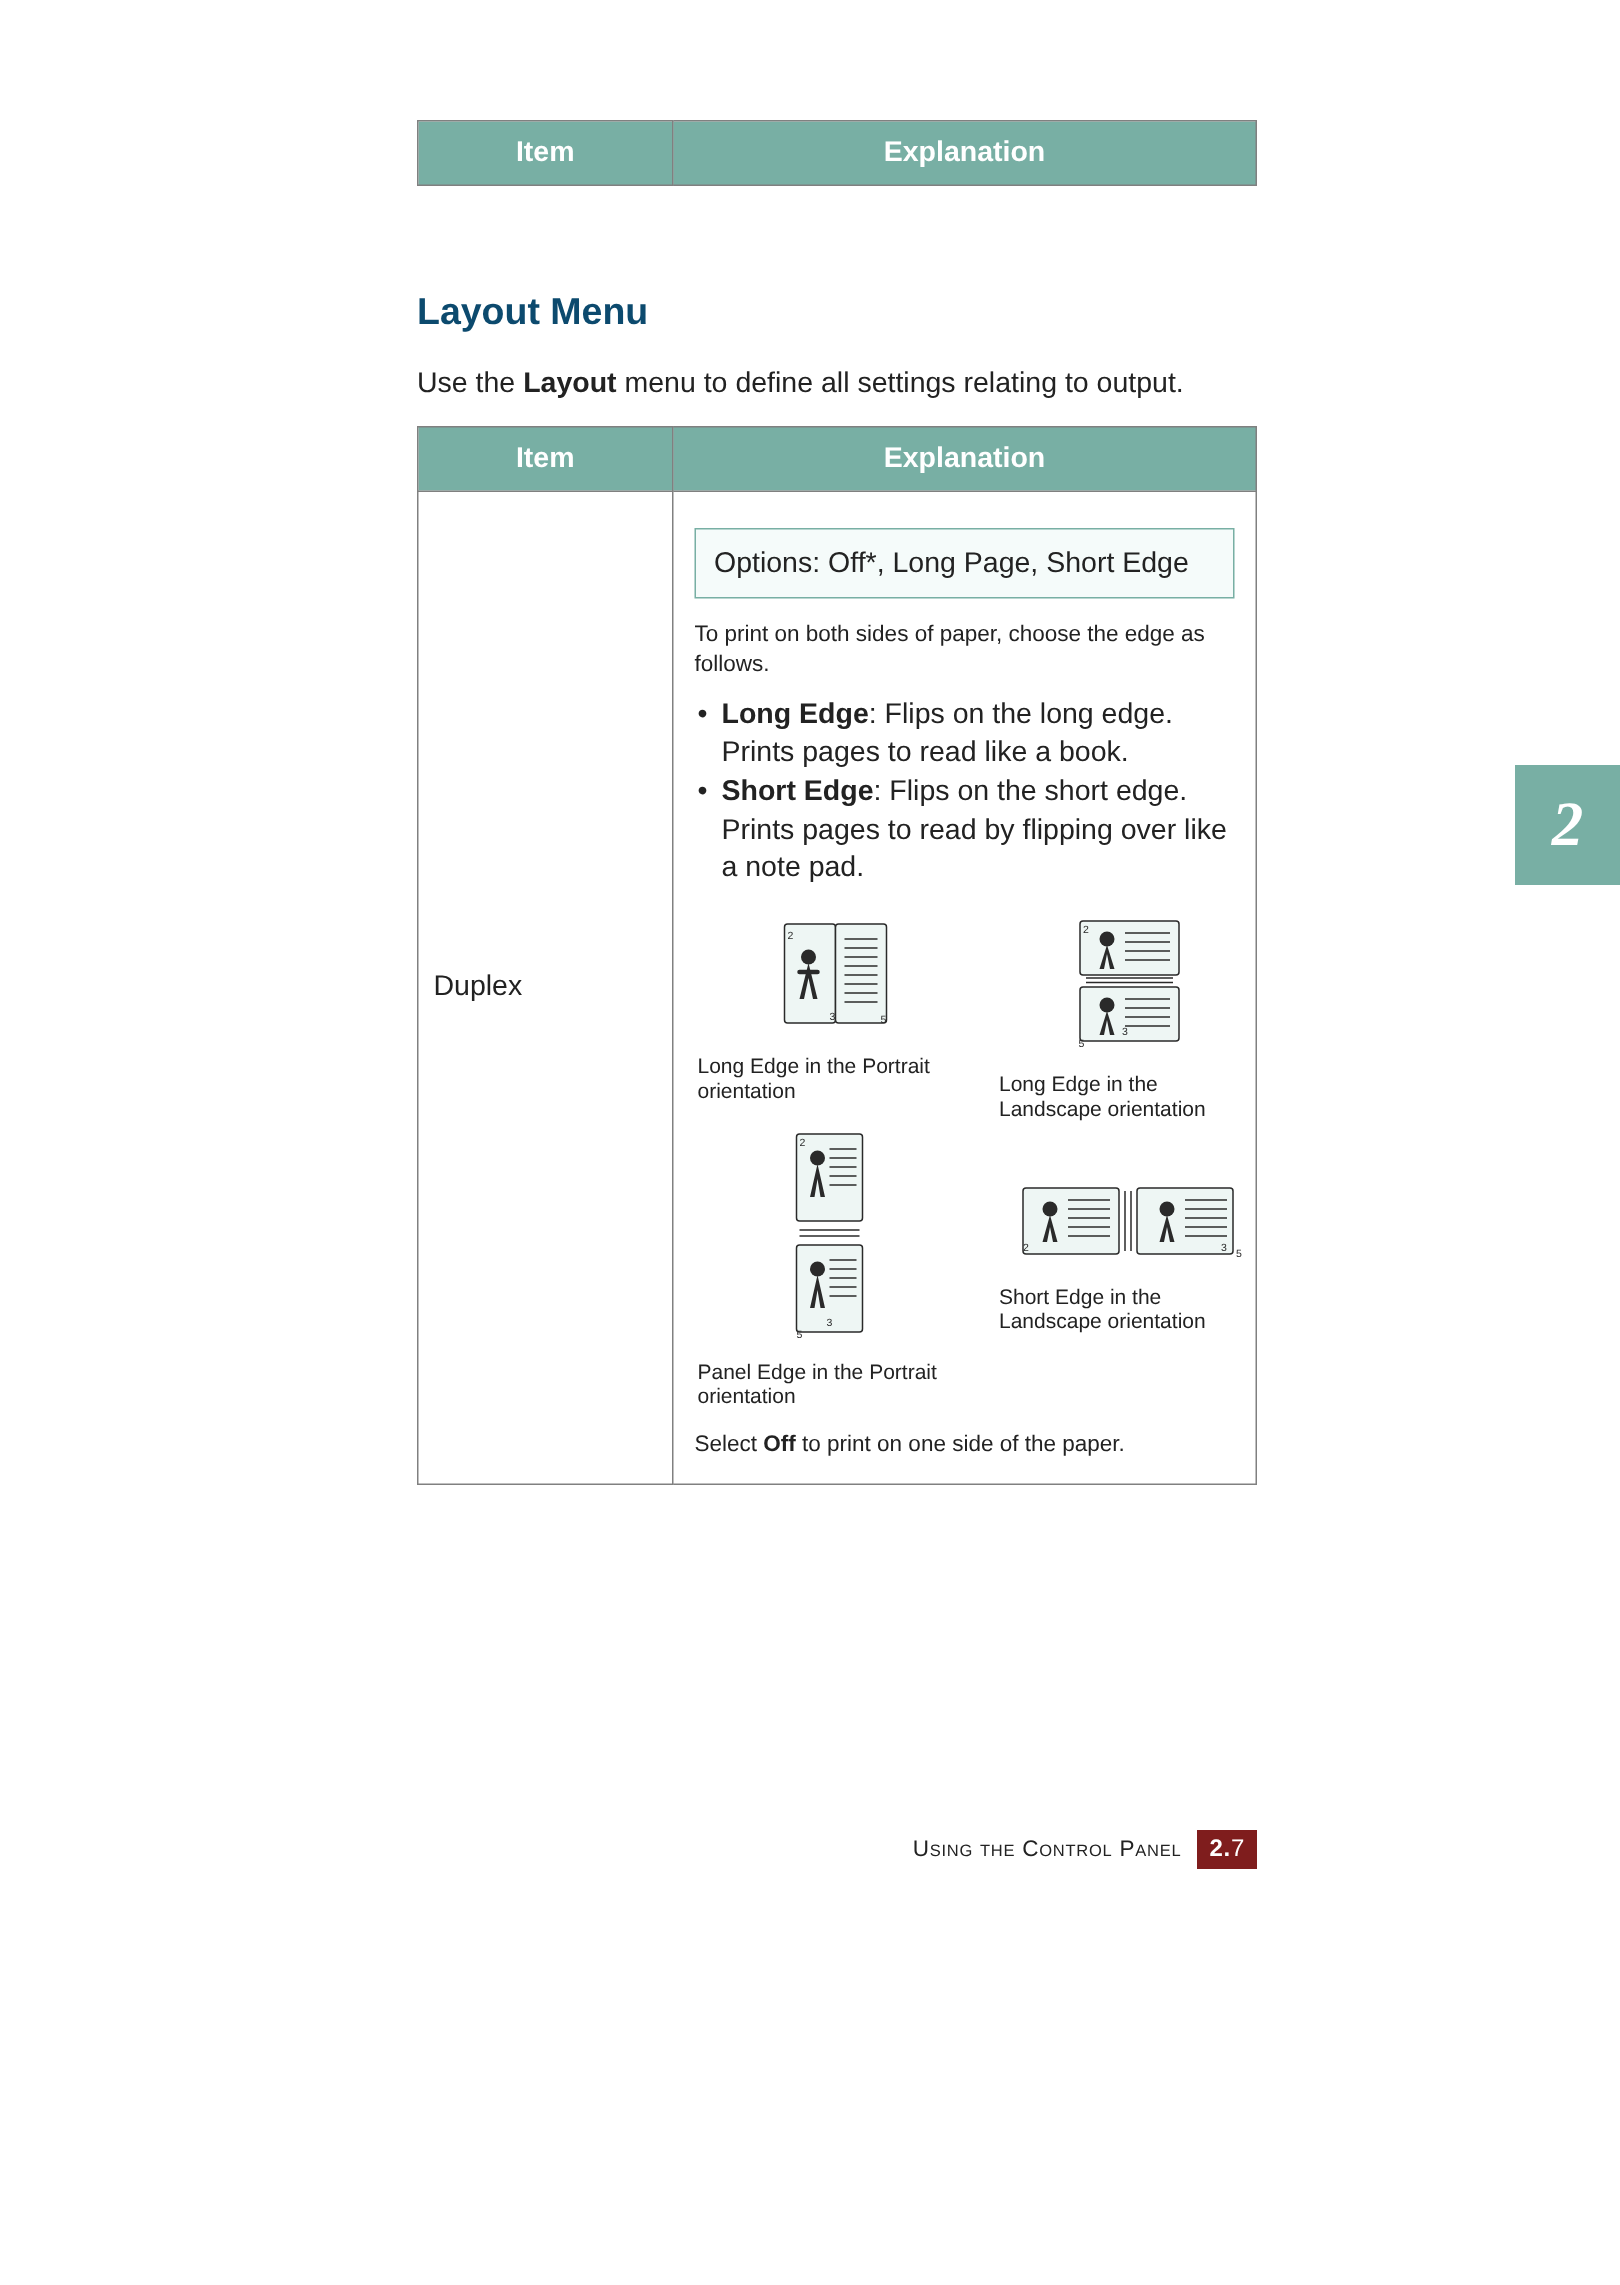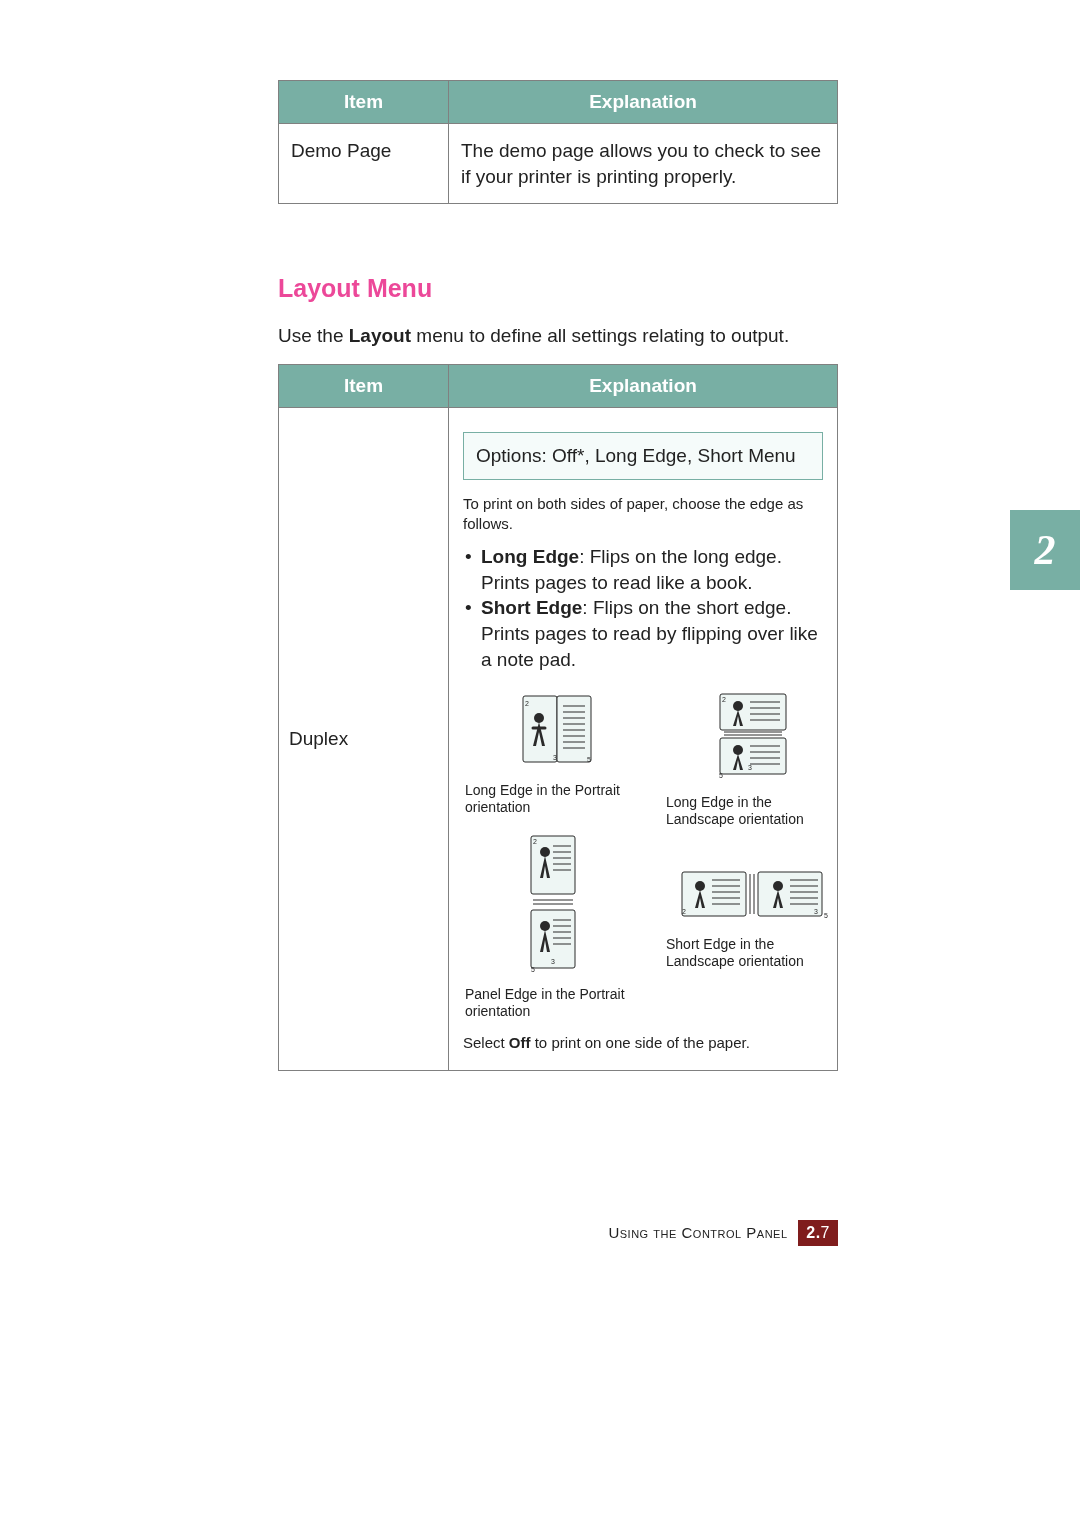--- a/index.html
+++ b/index.html
@@ -49,21 +49,21 @@
     font-size: 19px;
     vertical-align: middle;
   }
 
   .item-col { width: 170px; }
 
   h2.layout-heading {
     font-size: 25px;
     font-weight: bold;
     margin: 70px 0 20px 0;
-    color: #ec4899;
+    color: #0c4a6e;
   }
   p.intro {
     font-size: 19px;
     margin: 0 0 14px 0;
     line-height: 1.4;
   }
   p.default-note {
     font-size: 19px;
     margin: 0 0 14px 0;
   }
@@ -185,28 +185,20 @@
 
   <table class="top-table">
     <colgroup>
           <col class="item-col">
           <col>
         </colgroup>
     <tbody>
           <tr>
       <th>Item</th>
       <th>Explanation</th>
-    </tr>
-    <tr>
-      <td>
-        <span>Demo Page</span>
-      </td>
-      <td>
-        <span>The demo page allows you to check to see if your printer is printing properly.</span>
-      </td>
     </tr>
   </tbody>
       </table>
 
   <h2 class="layout-heading">Layout Menu</h2>
 
   <p class="intro">
     <span>Use the </span><b>Layout</b><span> menu to define all settings relating to output.</span>
   </p>
 
@@ -219,21 +211,21 @@
           <tr>
       <th>Item</th>
       <th>Explanation</th>
     </tr>
     <tr>
       <td class="item-label-cell">
         <div class="item-label-inner">Duplex</div>
       </td>
       <td>
         <div class="duplex-cell">
-          <div class="options-box">Options: Off*, Long Edge, Short Menu</div>
+          <div class="options-box">Options: Off*, Long Page, Short Edge</div>
           <div class="explain-text">To print on both sides of paper, choose the edge as follows.</div>
           <ul class="bullets">
             <li><b>Long Edge</b><span>: Flips on the long edge. Prints pages to read like a book.</span></li>
             <li><b>Short Edge</b><span>: Flips on the short edge. Prints pages to read by flipping over like a note pad.</span></li>
           </ul>
 
           <div class="diagram-grid">
             <div class="diag-cell">
               <svg class="diag-svg" width="120" height="88" viewBox="0 0 120 88">
 

